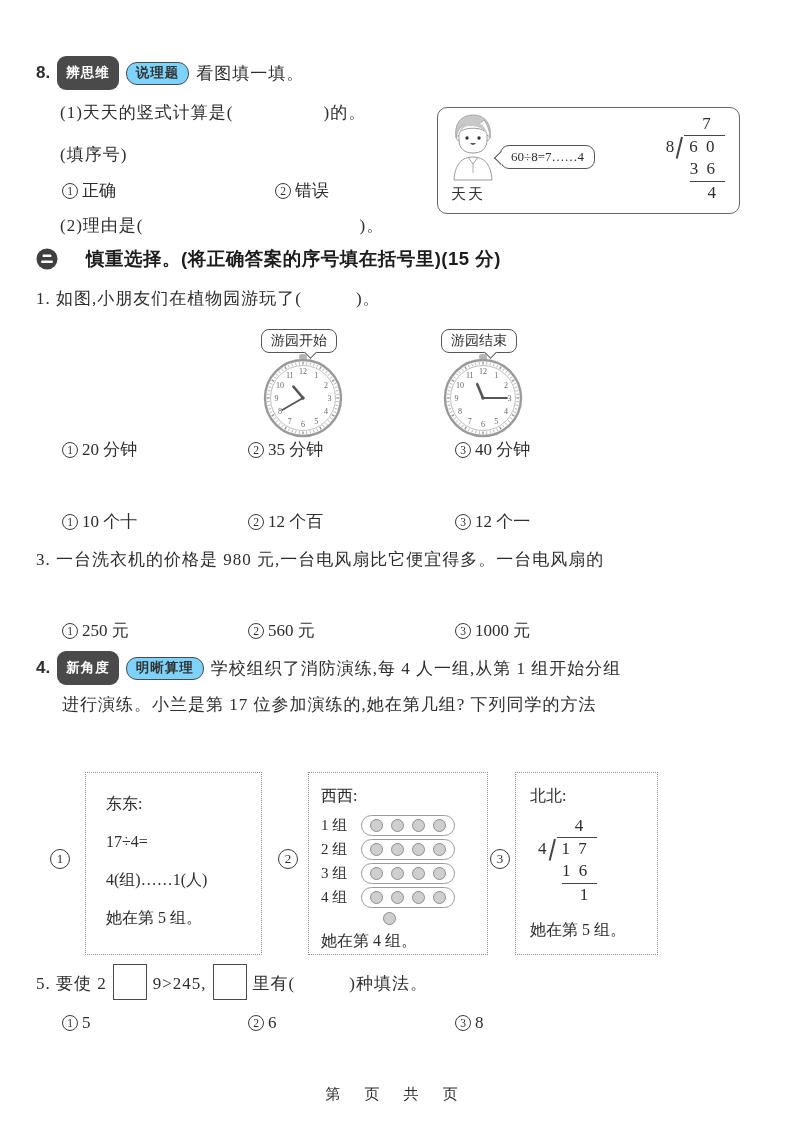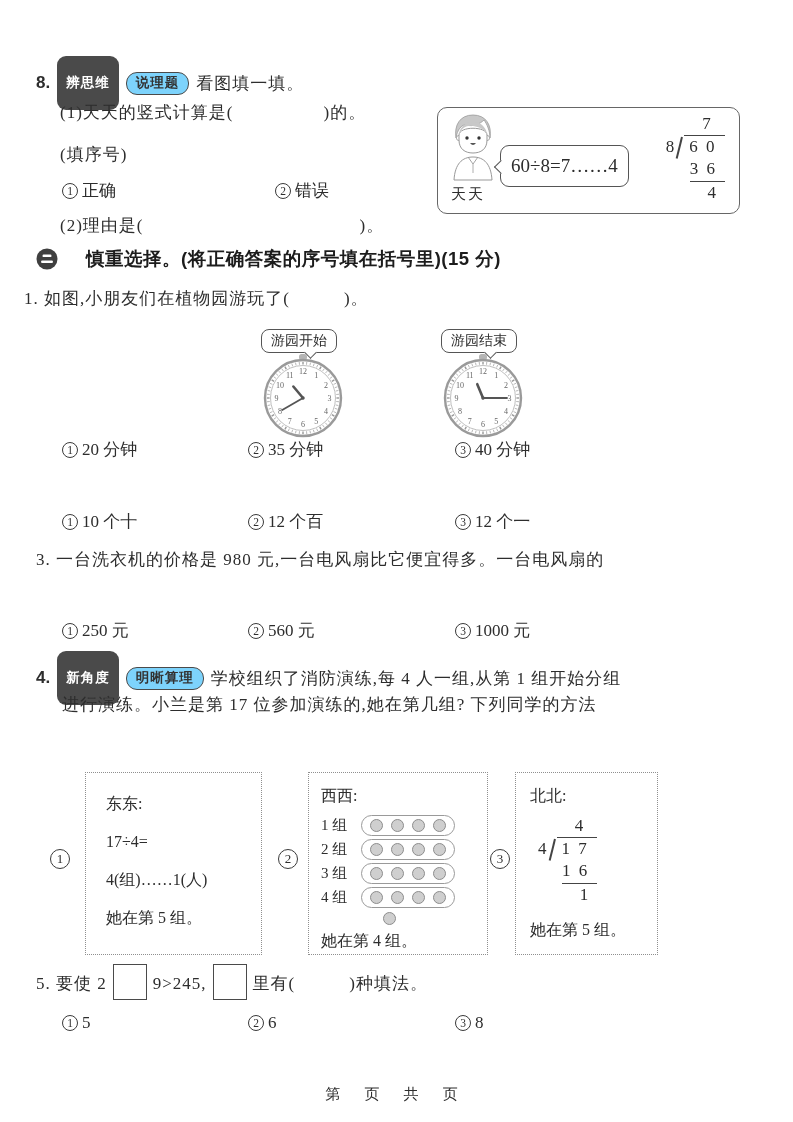--- a/index.html
+++ b/index.html
@@ -3,40 +3,40 @@
 <meta charset="utf-8">
 <style>
   html,body{margin:0;padding:0;background:#e8e8e8;}
   .page{position:relative;width:793px;height:1122px;background:#ffffff;overflow:hidden;
         font-family:"Liberation Serif",serif;color:#2d2d2d;margin:0 auto;}
   .abs{position:absolute;}
   .t{font-size:17px;white-space:nowrap;letter-spacing:1px;}
   .row{display:flex;align-items:center;gap:7px;white-space:nowrap;}
   .qnum{font-family:"Liberation Sans",sans-serif;font-size:17px;font-weight:600;}
   .badge-dark{background:#4a4a4a;color:#fff;font-family:"Liberation Sans",sans-serif;
-              font-size:13.5px;font-weight:700;padding:18px 9px;border-radius:9px;letter-spacing:1px;}
+              font-size:13.5px;font-weight:700;padding:8px 9px;border-radius:9px;letter-spacing:1px;}
   .badge-outline{border:1.4px solid #4a4a4a;color:#333;background:#7dd3fc;font-family:Liberation Mono, monospace;
               font-size:13.5px;font-weight:700;padding:1.5px 9px;border-radius:11px;letter-spacing:1px;}
   .sec-icon{width:22px;height:22px;display:inline-flex;flex:none;}
   .sec-title{font-family:"Liberation Sans",sans-serif;font-weight:700;font-size:18.5px;color:#1c1c1c;letter-spacing:0.5px;}
   .circ{display:inline-flex;align-items:center;justify-content:center;width:16px;height:16px;
         border:1.2px solid #3a3a3a;border-radius:50%;font-size:11.5px;margin-right:4px;flex:none;
         font-family:"Liberation Serif",serif;box-sizing:border-box;}
   .circ-lg{width:20px;height:20px;font-size:13px;}
   .optrow{display:flex;align-items:center;font-size:17px;white-space:nowrap;}
   .optcol1{flex:0 0 186px;display:flex;align-items:center;}
   .optcol2{flex:0 0 207px;display:flex;align-items:center;}
   .optcol3{display:flex;align-items:center;}
   .optcol8{flex:0 0 213px;display:flex;align-items:center;}
   .figbox{border:1.5px solid #666;border-radius:10px;background:#fff;}
   .bubble{position:absolute;border:1.3px solid #555;border-radius:8px;background:#fff;
           font-size:14px;padding:2px 9px;white-space:nowrap;}
   .bubble-down::after{content:"";position:absolute;left:60%;bottom:-5px;width:8px;height:8px;background:#fff;
           border-right:1.3px solid #555;border-bottom:1.3px solid #555;transform:rotate(45deg);}
-  .bubble-left{font-size:19px;padding:9px 10px;border-radius:9px;}
+  .bubble-left{font-size:13px;padding:3px 10px;border-radius:9px;}
   .bubble-left::before{content:"";position:absolute;left:-5.5px;top:50%;margin-top:-4.5px;width:9px;height:9px;
           background:#fff;border-left:1.3px solid #555;border-bottom:1.3px solid #555;transform:rotate(45deg);}
   .ld{display:inline-block;font-size:17px;line-height:1.3;color:#2d2d2d;}
   .ld-quot{text-align:center;padding-left:24px;letter-spacing:2px;}
   .ld-quot.right{text-align:right;padding-right:12px;}
   .ld-row{display:flex;align-items:flex-end;}
   .ld-slash{position:relative;width:10px;height:21px;flex:none;}
   .ld-slash::before{content:"";position:absolute;left:7px;top:0;width:1.5px;height:22px;background:#444;
           transform:rotate(14deg);transform-origin:top center;}
   .ld-dvd{border-top:1.5px solid #444;padding:0 8px 0 5px;letter-spacing:2px;}
@@ -123,21 +123,21 @@
     <span class="sec-icon" aria-label="二">
       <svg width="22" height="22" viewBox="0 0 22 22">
         <circle cx="11" cy="11" r="10.5" fill="#3f3f3f"></circle>
         <rect x="6.5" y="6.6" width="9" height="2.5" rx="1.2" fill="#fff"></rect>
         <rect x="5" y="12.4" width="12" height="2.7" rx="1.3" fill="#fff"></rect>
       </svg>
     </span>
     <span class="sec-title">慎重选择。(将正确答案的序号填在括号里)(15 分)</span>
   </div>
 
-  <div class="t abs" style="left:24px;top:287px;">1. 如图,小朋友们在植物园游玩了(　　　)。</div>
+  <div class="t abs" style="left:36px;top:287px;">1. 如图,小朋友们在植物园游玩了(　　　)。</div>
 
   <div class="bubble bubble-down" style="left:261px;top:329px;">
     <span>游园开始</span>
   </div>
   <div class="abs" style="left:262px;top:352px;"><svg width="82" height="86" viewBox="0 0 82 86">
         <rect x="37" y="2" width="8" height="6" rx="2.5" fill="#b5b5b5"></rect>
         <circle cx="41" cy="46" r="38" fill="#fff" stroke="#9a9a9a" stroke-width="2.4"></circle>
         <circle cx="41" cy="46" r="32.5" fill="none" stroke="#b0b0b0" stroke-width="0.8"></circle>
         <line x1="41.00" y1="12.60" x2="41.00" y2="9.80" stroke="#999" stroke-width="1.4"></line>
         <line x1="44.49" y1="12.78" x2="44.78" y2="10.00" stroke="#999" stroke-width="0.7"></line>

